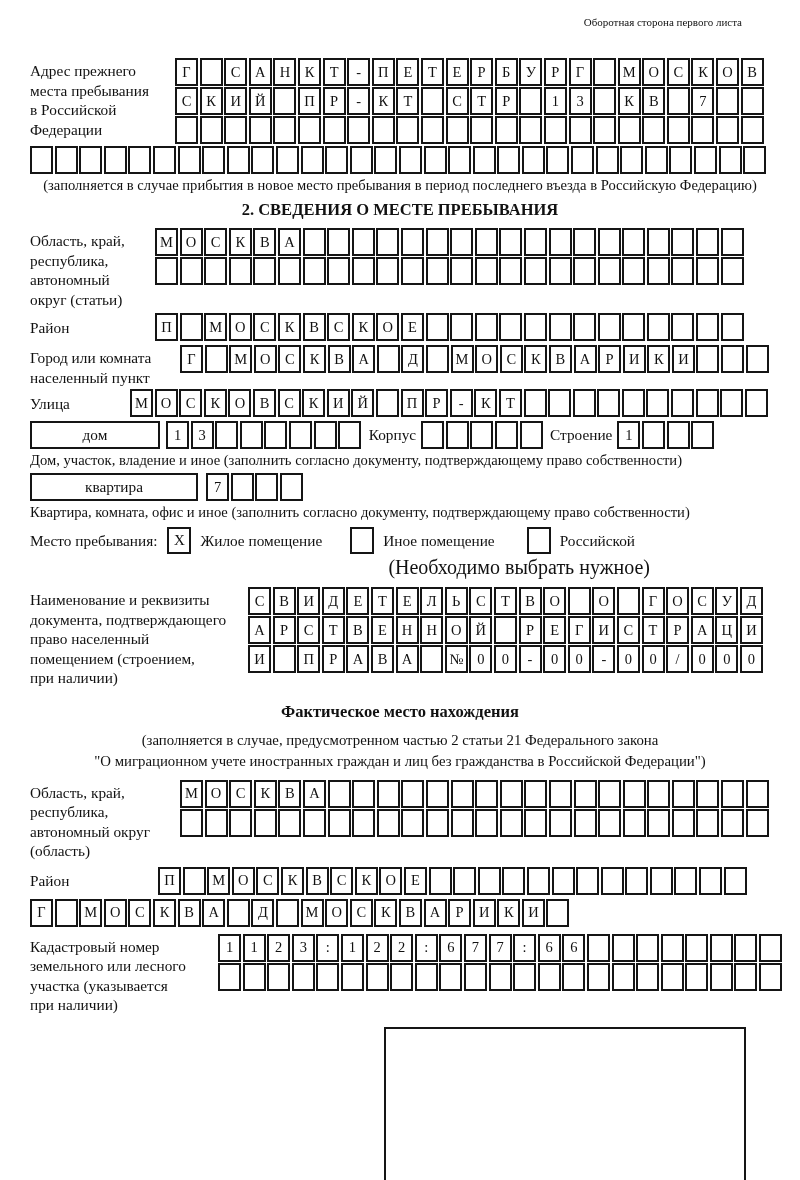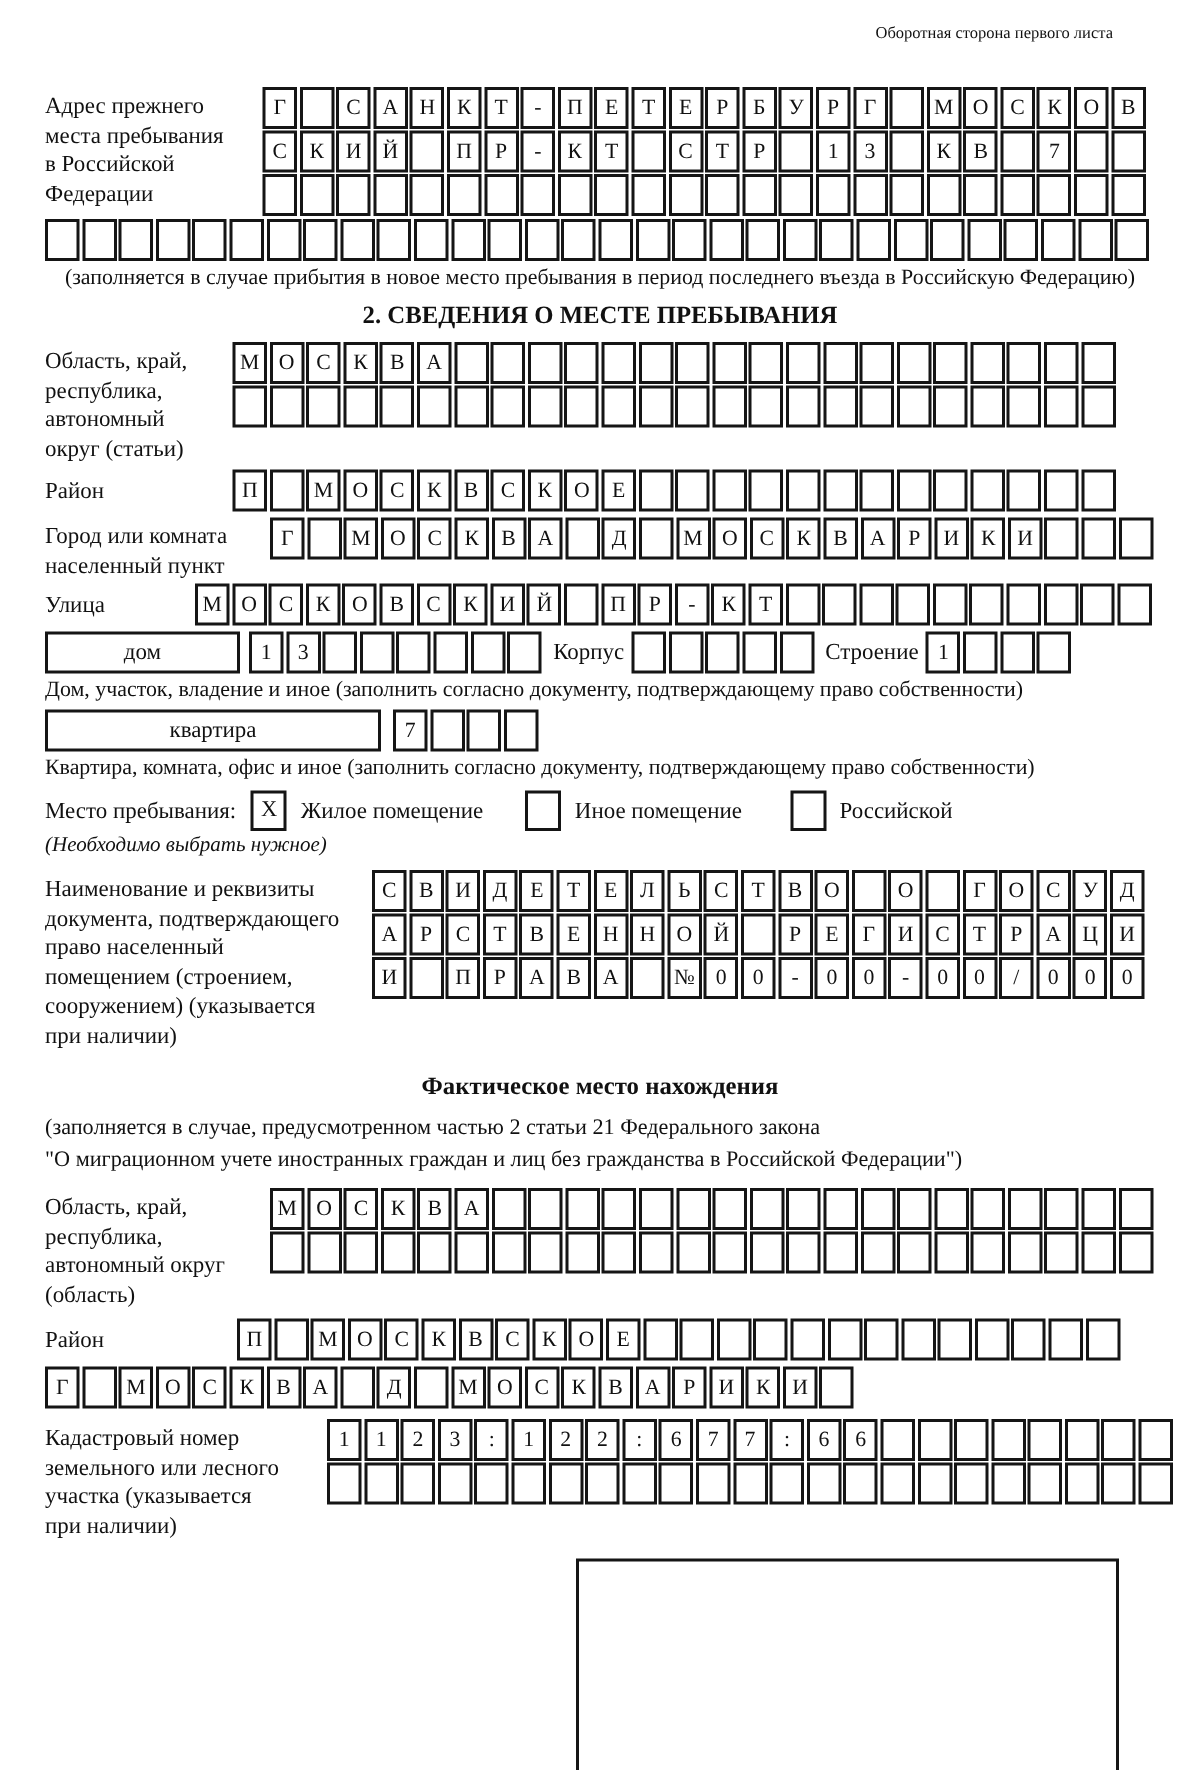--- a/index.html
+++ b/index.html
@@ -22,32 +22,32 @@
   .note { font-size:14.6px; margin:3px 0 4px 0; }
   .center { text-align:center; }
   .sec-title { text-align:center; font-weight:bold; font-size:16.5px; margin:6px 0 8px 0; }
 
   .row-line { display:flex; align-items:center; margin-bottom:3px; }
   .row-line .flabel { padding-top:0; }
 
   .widebox { height:28px; border:2px solid #151515; display:flex; align-items:center;
              justify-content:center; font-size:15.3px; flex:0 0 auto; }
   .wb-dom { width:130px; margin-right:6px; }
-  .wb-kv  { width:224px; margin-right:8px; }
+  .wb-kv  { width:168px; margin-right:8px; }
   .inline-label { font-size:15.3px; margin:0 5px 0 6px; white-space:nowrap; }
 
   .stay-row { display:flex; align-items:center; font-size:15.3px; margin:6px 0 2px 0; }
   .checkbox { width:24px; height:27px; border:2px solid #151515; display:inline-flex;
               align-items:center; justify-content:center; font-size:15px; flex:0 0 auto; }
   .stay-row .lbl { margin-left:9px; }
   .mr10{margin-right:10px;} .mr28{margin-right:28px;} .mr32{margin-right:32px;}
 
-  .choose-note { width:620px; text-align:left; font-size:14px; margin:2px 0 8px 0;font-style:italic; }
-
-  .fact-note { font-size:14.8px; line-height:21px; margin-bottom:8px; }
+  .choose-note { width:620px; text-align:right; font-size:20px; margin:2px 0 8px 0; }
+
+  .fact-note { text-align:center; font-size:14.8px; line-height:21px; margin-bottom:8px; }
 
   .stamp-wrap { margin-left:335px; width:400px; margin-top:12px; }
   .stamp-box { width:362px; height:172px; border:2.5px solid #151515; margin:0 auto 8px auto; }
 
   .gap2{height:2px;} .gap4{height:4px;} .gap6{height:6px;}
 </style>
 </head>
 <body>
 
 <div class="page">
@@ -389,21 +389,20 @@
     <span class="lbl">Российской</span>
   </div>
   <div class="choose-note">(Необходимо выбрать нужное)</div>
 
   <div class="fblock">
     <div class="flabel w218">
         <div>Наименование и реквизиты</div>
         <div>документа, подтверждающего</div>
         <div>право населенный</div>
         <div>помещением (строением,</div>
-        <div>сооружением) (указывается</div>
         <div>при наличии)</div>
       </div>
     <div class="rows">
       <div class="crow">
           <span class="cell">С</span>
           <span class="cell">В</span>
           <span class="cell">И</span>
           <span class="cell">Д</span>
           <span class="cell">Е</span>
           <span class="cell">Т</span>

